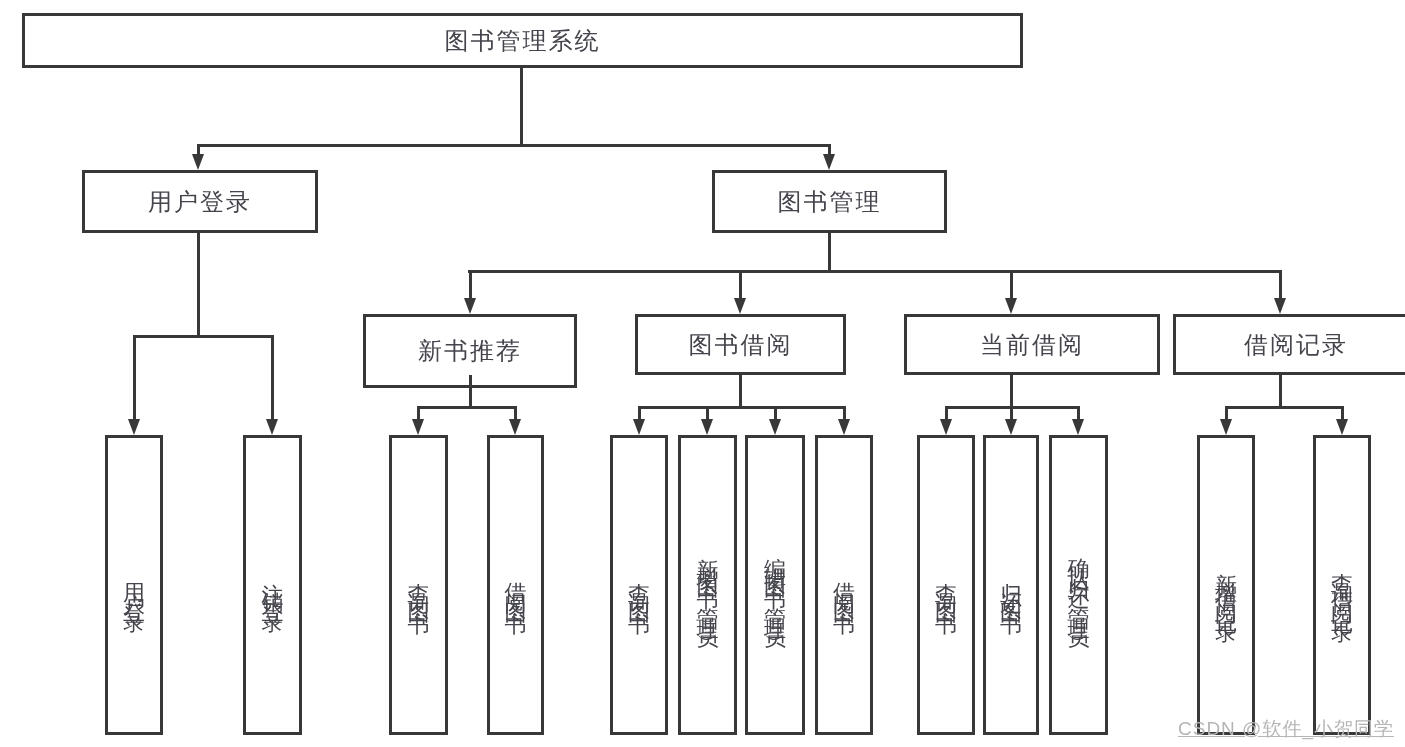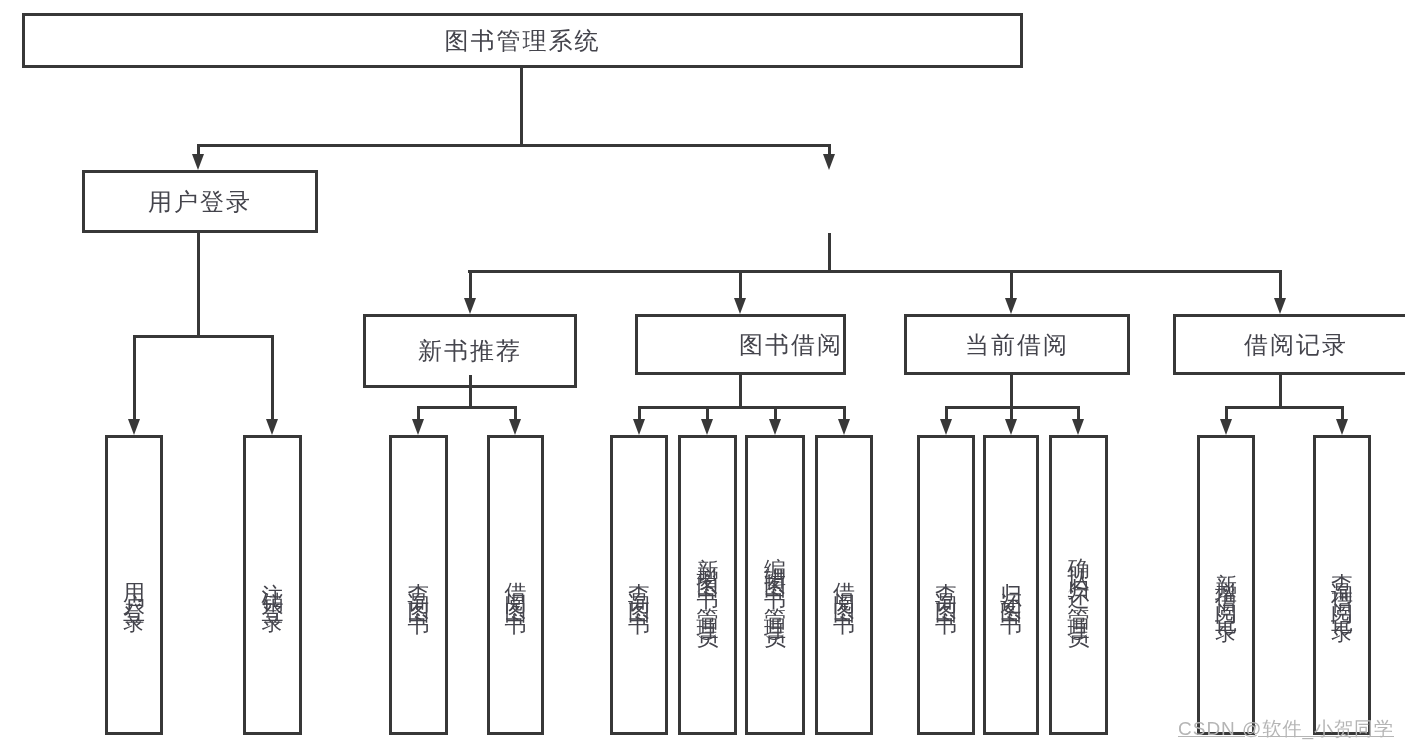--- a/index.html
+++ b/index.html
@@ -70,20 +70,23 @@
   <div class="vl" style="left:520px;top:68px;height:76px;"></div>
   <div class="hl" style="left:197px;top:144px;width:634px;"></div>
   <div class="vl" style="left:197px;top:144px;height:14px;"></div>
   <div class="ar" style="left:192px;top:154px;"></div>
   <div class="vl" style="left:828px;top:144px;height:14px;"></div>
   <div class="ar" style="left:823px;top:154px;"></div>
 
   <div class="node" style="left:82px;top:170px;width:236px;height:63px;">
     <span>用户登录</span>
   </div>
+  <div class="node" style="left:712px;top:170px;width:235px;height:63px;">
+    <span>图书管理</span>
+  </div>
 
   <div class="vl" style="left:197px;top:233px;height:102px;"></div>
   <div class="hl" style="left:133px;top:335px;width:141px;"></div>
   <div class="vl" style="left:133px;top:335px;height:86px;"></div>
   <div class="ar" style="left:128px;top:419px;"></div>
   <div class="vl" style="left:271px;top:335px;height:86px;"></div>
   <div class="ar" style="left:266px;top:419px;"></div>
 
   <div class="vl" style="left:828px;top:233px;height:37px;"></div>
   <div class="hl" style="left:468px;top:270px;width:814px;"></div>
@@ -92,24 +95,24 @@
   <div class="vl" style="left:739px;top:270px;height:30px;"></div>
   <div class="ar" style="left:734px;top:298px;"></div>
   <div class="vl" style="left:1010px;top:270px;height:30px;"></div>
   <div class="ar" style="left:1005px;top:298px;"></div>
   <div class="vl" style="left:1279px;top:270px;height:30px;"></div>
   <div class="ar" style="left:1274px;top:298px;"></div>
 
   <div class="node" style="left:363px;top:314px;width:214px;height:74px;">
     <span>新书推荐</span>
   </div>
-  <div class="node" style="left:635px;top:314px;width:211px;height:61px;justify-content:flex-end;">
+  <div class="node" style="left:635px;top:314px;width:211px;height:61px;">
     <span>图书借阅</span>
   </div>
-  <div class="node" style="left:904px;top:314px;width:226px;height:61px;">
+  <div class="node" style="left:904px;top:314px;width:256px;height:61px;">
     <span>当前借阅</span>
   </div>
   <div class="node" style="left:1173px;top:314px;width:246px;height:61px;">
     <span>借阅记录</span>
   </div>
 
   <div class="vl" style="left:469px;top:375px;height:31px;"></div>
   <div class="hl" style="left:417px;top:406px;width:99px;"></div>
   <div class="vl" style="left:417px;top:406px;height:15px;"></div>
   <div class="ar" style="left:412px;top:419px;"></div>

